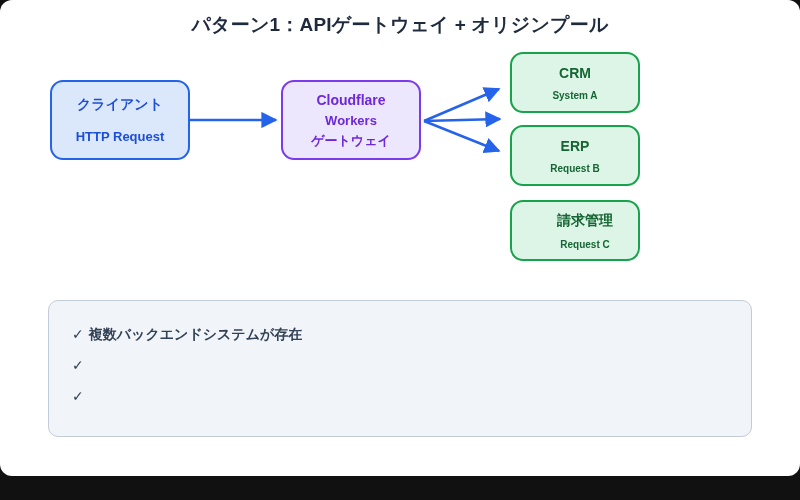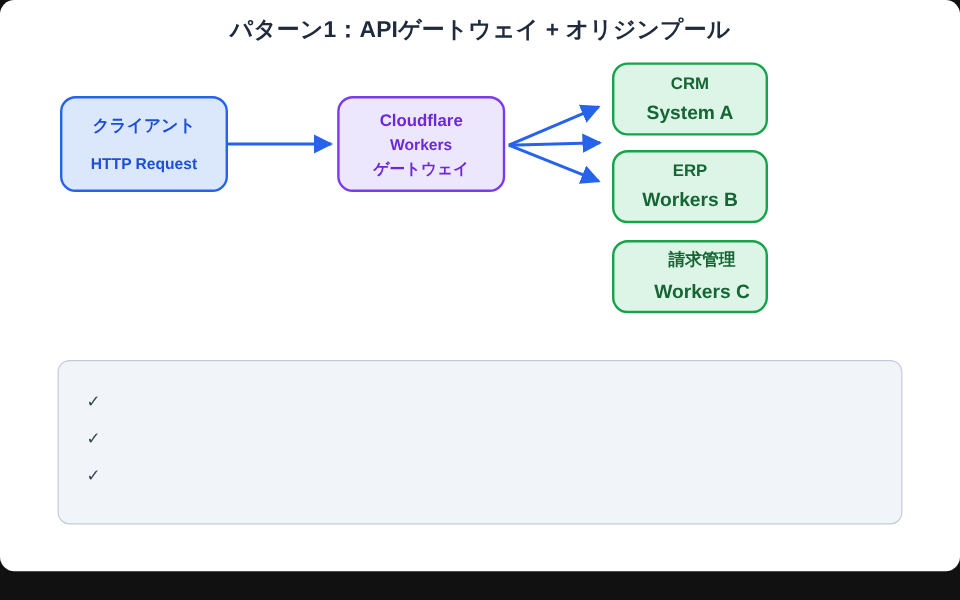--- a/index.html
+++ b/index.html
@@ -54,21 +54,21 @@
   .node-gateway .line-secondary { line-height: 14px; }
 
   .node-backend {
     left: 510px; width: 130px; height: 61px;
     background: var(--backend-fill, #dcf5e6);
     border: 2px solid var(--backend-border, #16a34a);
     color: var(--backend-text, #166534);
     gap: 9px;
   }
   .node-backend .line-primary   { font-size: 14px; }
-  .node-backend .line-secondary { font-size: 16px; }
+  .node-backend .line-secondary { font-size: 10px; }
   .backend-0 { top: 52px; }
   .backend-1 { top: 125px; }
   .backend-2 { top: 200px; padding-left: 20px; }
 
   .arrows {
     position: absolute;
     left: 0; top: 0;
     width: 800px; height: 500px;
     pointer-events: none;
   }
@@ -132,31 +132,32 @@
     <div class="line-secondary">ゲートウェイ</div>
   </div>
 
   <div class="node node-backend backend-0">
     <div class="line-primary">CRM</div>
     <div class="line-secondary">System A</div>
   </div>
 
   <div class="node node-backend backend-1">
     <div class="line-primary">ERP</div>
-    <div class="line-secondary">Workers B</div>
+    <div class="line-secondary">Request B</div>
   </div>
 
   <div class="node node-backend backend-2">
     <div class="line-primary">請求管理</div>
-    <div class="line-secondary">Workers C</div>
+    <div class="line-secondary">Request C</div>
   </div>
 
   <div class="panel">
     <div class="panel-item">
       <span class="check">✓</span>
+      <span>複数バックエンドシステムが存在</span>
     </div>
     <div class="panel-item">
       <span class="check">✓</span>
     </div>
     <div class="panel-item">
       <span class="check">✓</span>
     </div>
   </div>
 
 </div>

